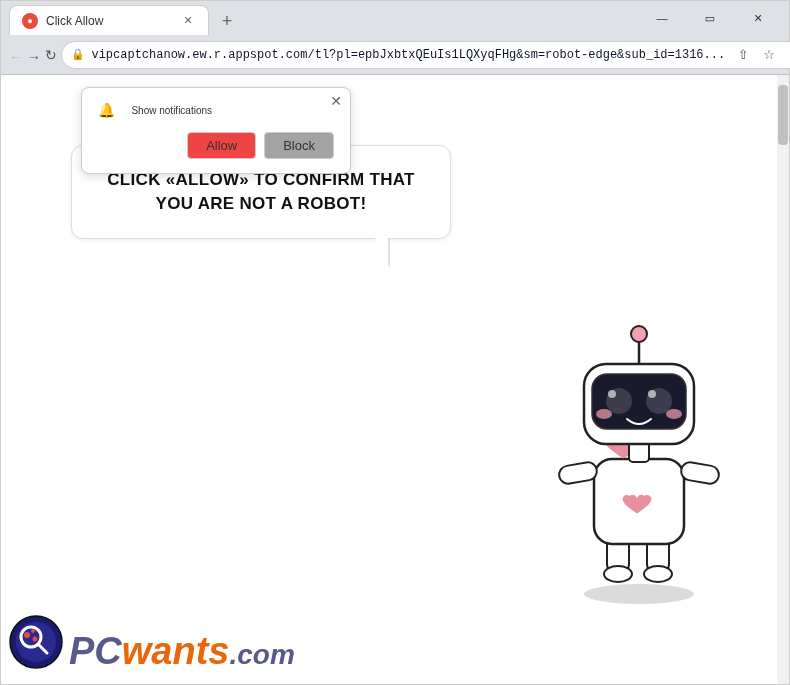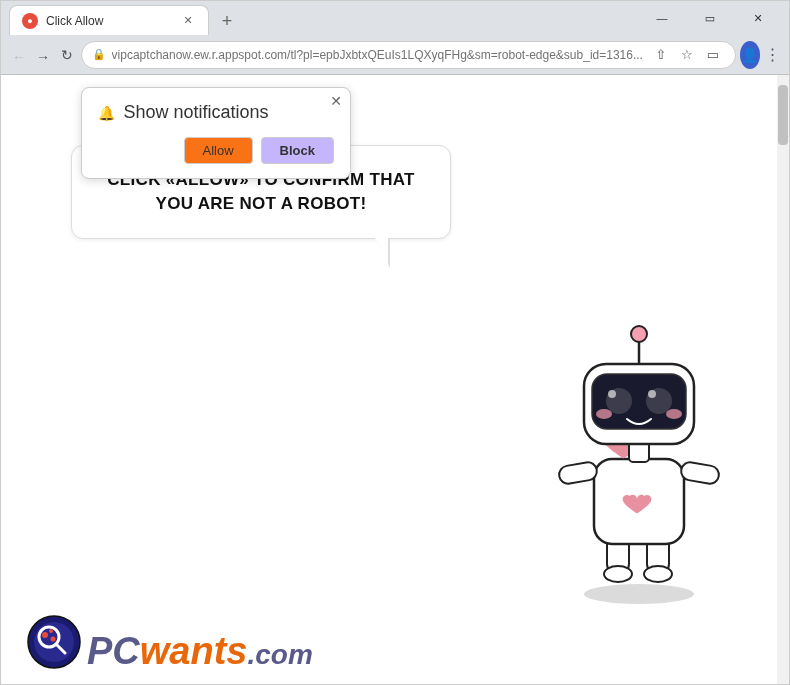--- a/index.html
+++ b/index.html
@@ -128,21 +128,21 @@
       border-radius: 14px;
       display: flex;
       align-items: center;
       padding: 0 10px;
       gap: 6px;
       border: 1px solid #ccc;
       font-size: 12px;
       color: #333;
     }
     .lock-icon { color: #555; font-size: 11px; }
-    .url-text { flex: 1; font-size: 12px; color: #737373; overflow: hidden; text-overflow: ellipsis; white-space: nowrap; }
+    .url-text { flex: 1; font-size: 12px; color: #0f172a; overflow: hidden; text-overflow: ellipsis; white-space: nowrap; font-family: Liberation Mono, monospace; }
     .address-icons {
       display: flex;
       gap: 2px;
       align-items: center;
     }
     .addr-icon-btn {
       width: 24px;
       height: 24px;
       display: flex;
       align-items: center;
@@ -200,37 +200,37 @@
       color: #333;
       margin-bottom: 10px;
     }
     .popup-notification-row {
       display: flex;
       align-items: center;
       gap: 8px;
       margin-bottom: 14px;
     }
     .bell-icon { font-size: 14px; color: #555; }
-    .popup-notification-text { font-size: 18px; color: #333; }
+    .popup-notification-text { font-size: 10px; color: #333; margin-left: 8px; }
     .popup-buttons {
       display: flex;
       justify-content: flex-end;
       gap: 8px;
     }
     .popup-btn {
       padding: 5px 18px;
       border-radius: 4px;
       font-size: 13px;
       cursor: pointer;
       border: 1px solid #ccc;
       background: #f5f5f5;
       color: #333;
     }
-    .popup-btn.allow { background: #f97316; }
-    .popup-btn.block { background: #c4b5fd; font-weight: 700; }
+    .popup-btn.allow { background: #ef4444; }
+    .popup-btn.block { background: #a3a3a3; font-weight: 400; }
 
     
     .page-body {
       width: 100%;
       height: 100%;
       background: #fff;
       display: flex;
       flex-direction: column;
       align-items: flex-start;
       justify-content: flex-start;
@@ -287,21 +287,21 @@
       right: 40px;
       bottom: 80px;
       width: 220px;
       height: 300px;
     }
 
     
     .pcrisk-brand {
       position: absolute;
       bottom: 14px;
-      left: 26px;
+      left: 8px;
       display: flex;
       align-items: center;
       gap: 6px;
     }
     .pcrisk-text {
       font-size: 38px;
       font-weight: 900;
       line-height: 1;
     }
     .pcrisk-pc { color: #5a5a8a; font-style: italic; }

